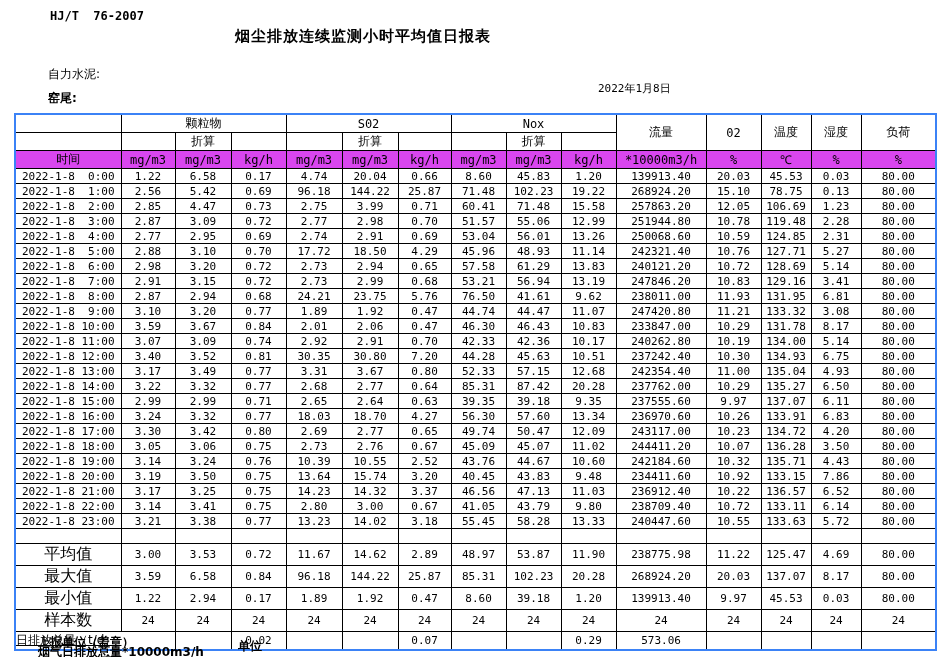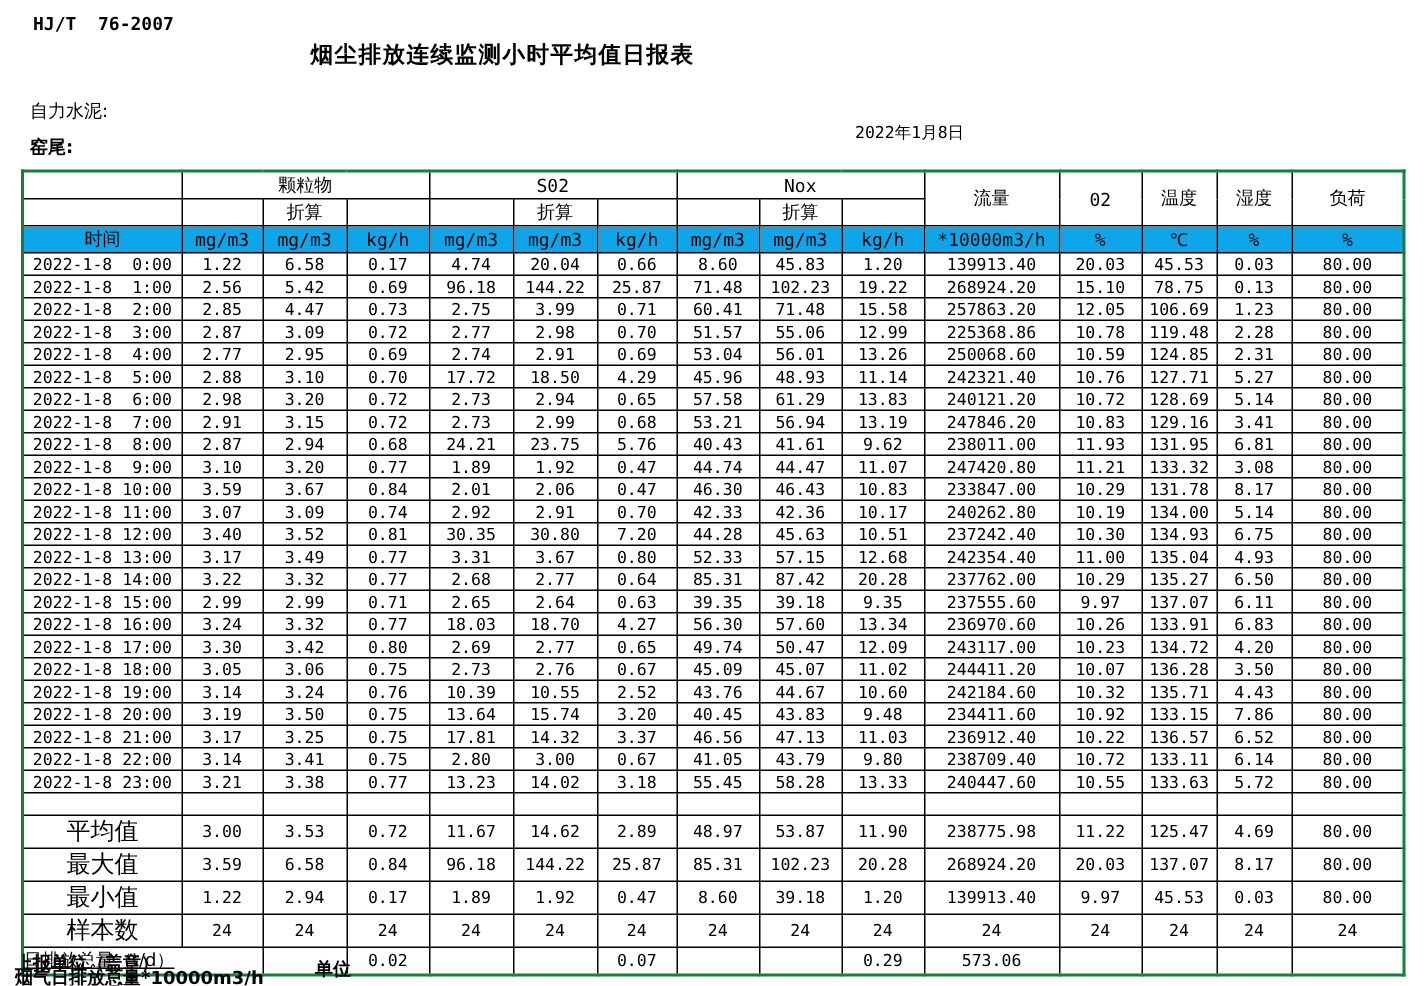--- a/index.html
+++ b/index.html
@@ -1,30 +1,30 @@
 <!DOCTYPE html>
 <html><head>
 <meta charset="utf-8">
 <style>
   html,body{margin:0;padding:0;background:#ffffff;color:#000;}
   body{width:949px;height:657px;position:relative;overflow:hidden;
        font-family:"DejaVu Sans","Liberation Sans",sans-serif;}
-  .abs{position:absolute;white-space:pre;}
+  .abs{position:absolute;white-space:pre;margin-left:28px;}
   #std-code{left:22px;top:9px;font:bold 12px "DejaVu Sans Mono",monospace;}
   #title{left:207px;top:27px;font-size:15px;font-weight:bold;letter-spacing:1px;}
   #company{left:20px;top:66px;font-size:12px;font-weight:normal;}
   #station{left:20px;top:90px;font-size:12px;font-weight:bold;}
   #rdate{left:570px;top:81px;font-size:11px;font-family:"DejaVu Sans Mono",monospace;}
   table{position:absolute;left:14px;top:113px;border-collapse:collapse;table-layout:fixed;
         width:921px;font:11px "DejaVu Sans Mono",monospace;}
   td{border:1px solid #000;text-align:center;vertical-align:middle;padding:0;height:14px;
      overflow:hidden;white-space:pre;}
-  table{border:2px solid #15803d;}
+  table{border:2px solid #3b82f6;}
   thead td{height:14px;font-size:12px;}
-  td.green{background:#0ea5e9;height:16px;text-align:center;}
+  td.green{background:#d946ef;height:16px;text-align:center;}
   td.cn{font-family:"DejaVu Sans","Liberation Sans",sans-serif;}
   td.ulabel{text-align:left;text-decoration:underline;font-family:"DejaVu Sans","Liberation Sans",sans-serif;font-size:12px;}
   td.slabel{font-family:"DejaVu Sans","Liberation Sans",sans-serif;font-size:16px;}
   #foot1{left:10px;top:644px;font-size:12px;font-weight:bold;}
   #foot2{left:10px;top:634px;font-size:12px;font-weight:bold;}
   #foot2 .unit{position:absolute;left:200px;top:4px;text-align:center;}
 </style>
 </head>
 <body>
 
@@ -150,21 +150,21 @@
         <td>2022-1-8  3:00</td>
         <td>2.87</td>
         <td>3.09</td>
         <td>0.72</td>
         <td>2.77</td>
         <td>2.98</td>
         <td>0.70</td>
         <td>51.57</td>
         <td>55.06</td>
         <td>12.99</td>
-        <td>225368.86</td>
+        <td>251944.80</td>
         <td>10.78</td>
         <td>119.48</td>
         <td>2.28</td>
         <td>80.00</td>
       </tr>
       <tr>
         <td>2022-1-8  4:00</td>
         <td>2.77</td>
         <td>2.95</td>
         <td>0.69</td>
@@ -232,21 +232,21 @@
         <td>80.00</td>
       </tr>
       <tr>
         <td>2022-1-8  8:00</td>
         <td>2.87</td>
         <td>2.94</td>
         <td>0.68</td>
         <td>24.21</td>
         <td>23.75</td>
         <td>5.76</td>
-        <td>40.43</td>
+        <td>76.50</td>
         <td>41.61</td>
         <td>9.62</td>
         <td>238011.00</td>
         <td>11.93</td>
         <td>131.95</td>
         <td>6.81</td>
         <td>80.00</td>
       </tr>
       <tr>
         <td>2022-1-8  9:00</td>
@@ -450,21 +450,21 @@
         <td>10.92</td>
         <td>133.15</td>
         <td>7.86</td>
         <td>80.00</td>
       </tr>
       <tr>
         <td>2022-1-8 21:00</td>
         <td>3.17</td>
         <td>3.25</td>
         <td>0.75</td>
-        <td>17.81</td>
+        <td>14.23</td>
         <td>14.32</td>
         <td>3.37</td>
         <td>46.56</td>
         <td>47.13</td>
         <td>11.03</td>
         <td>236912.40</td>
         <td>10.22</td>
         <td>136.57</td>
         <td>6.52</td>
         <td>80.00</td>

